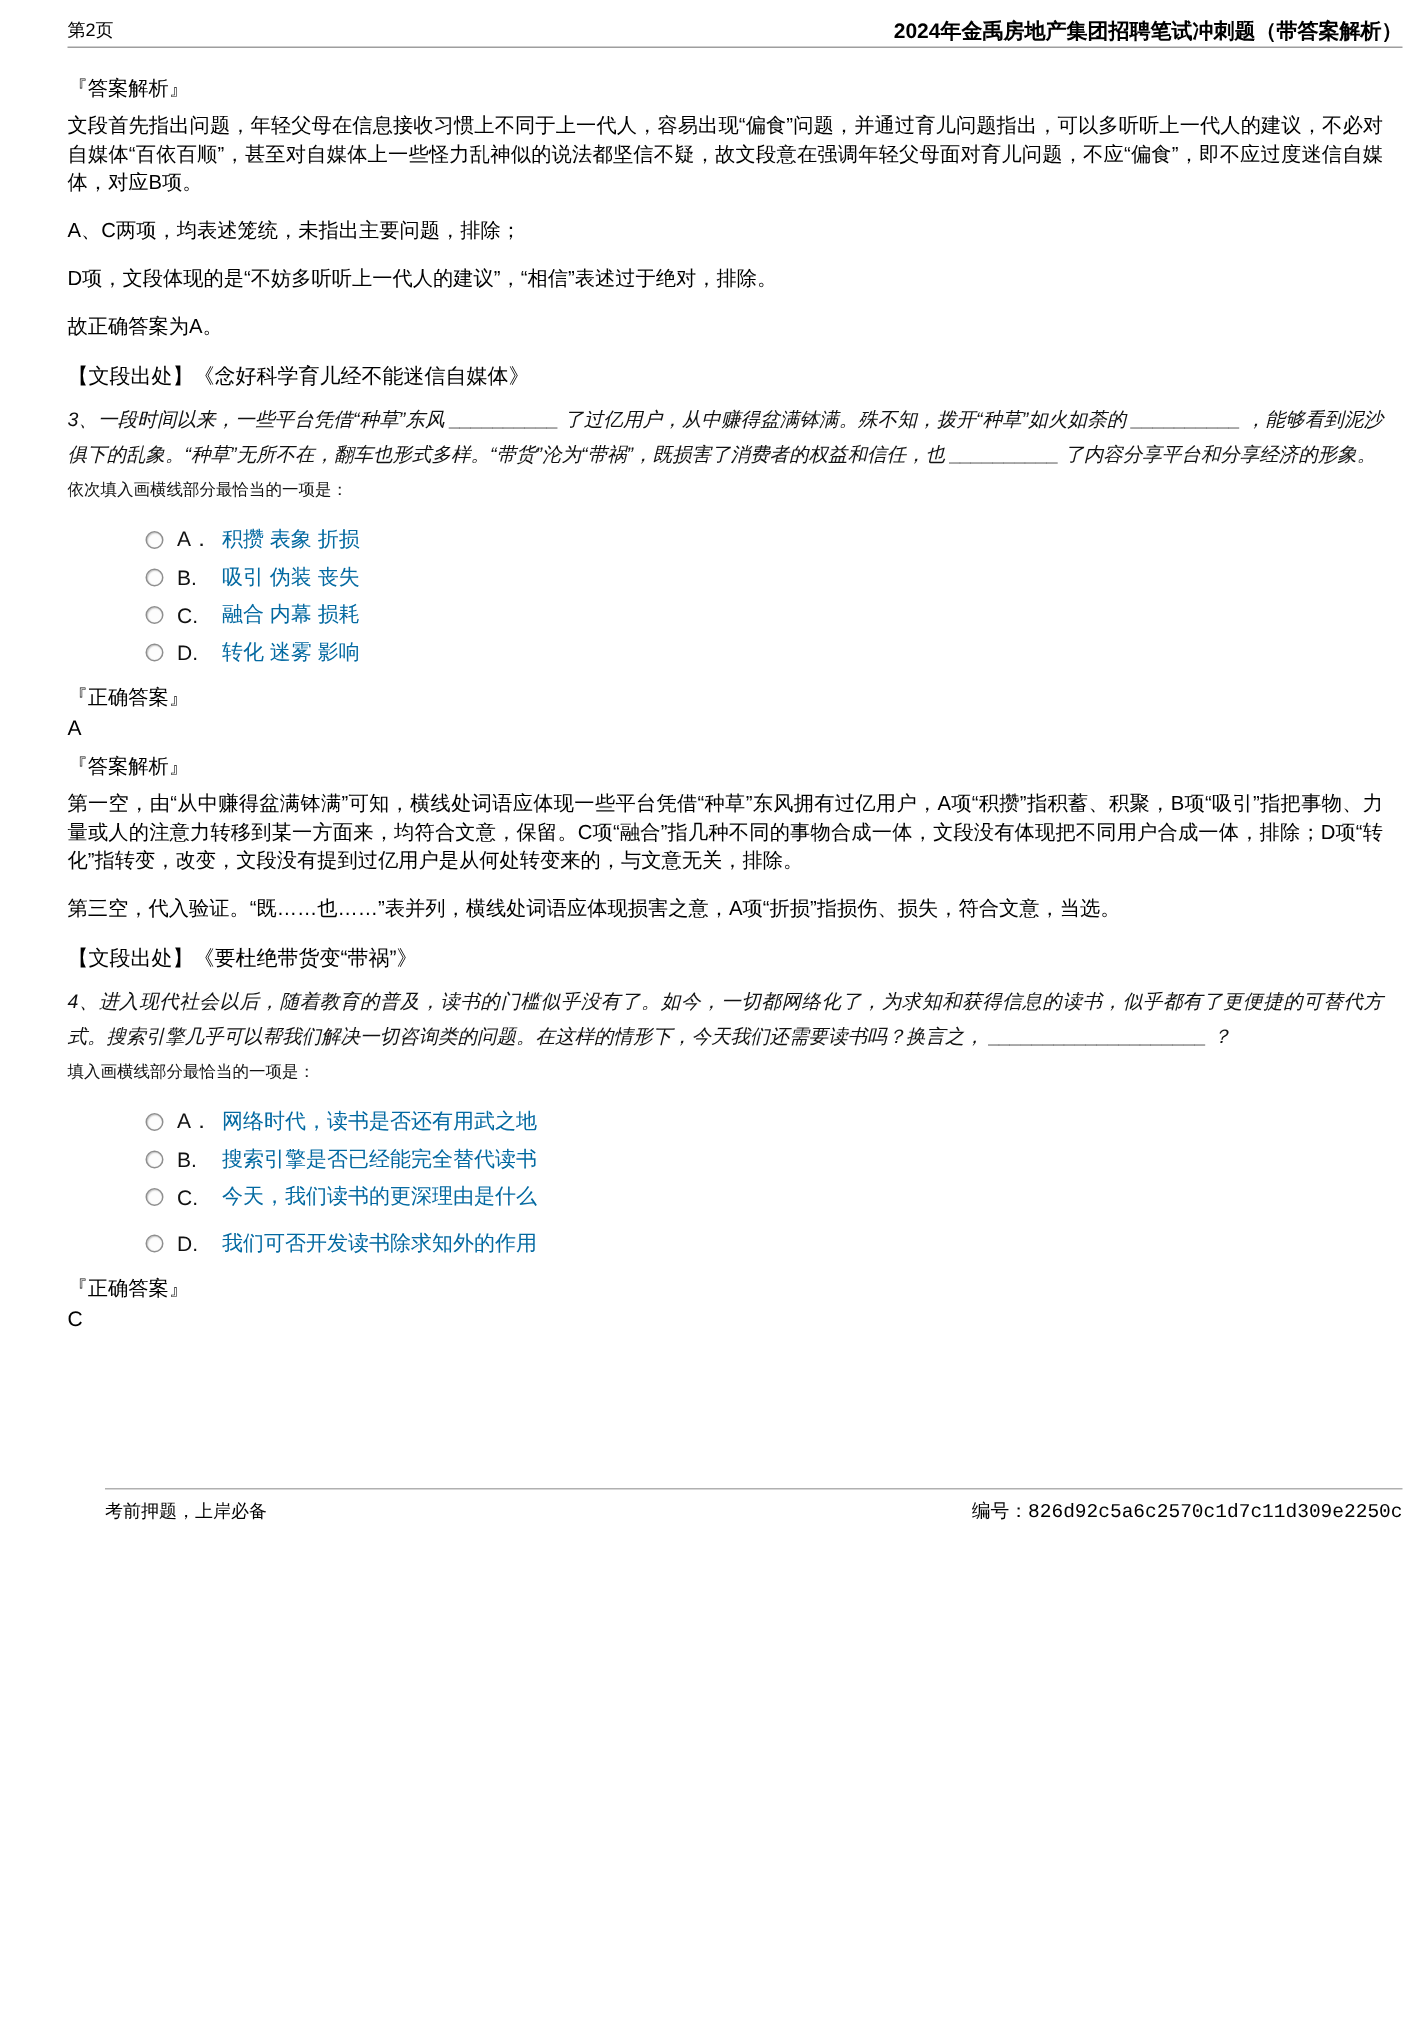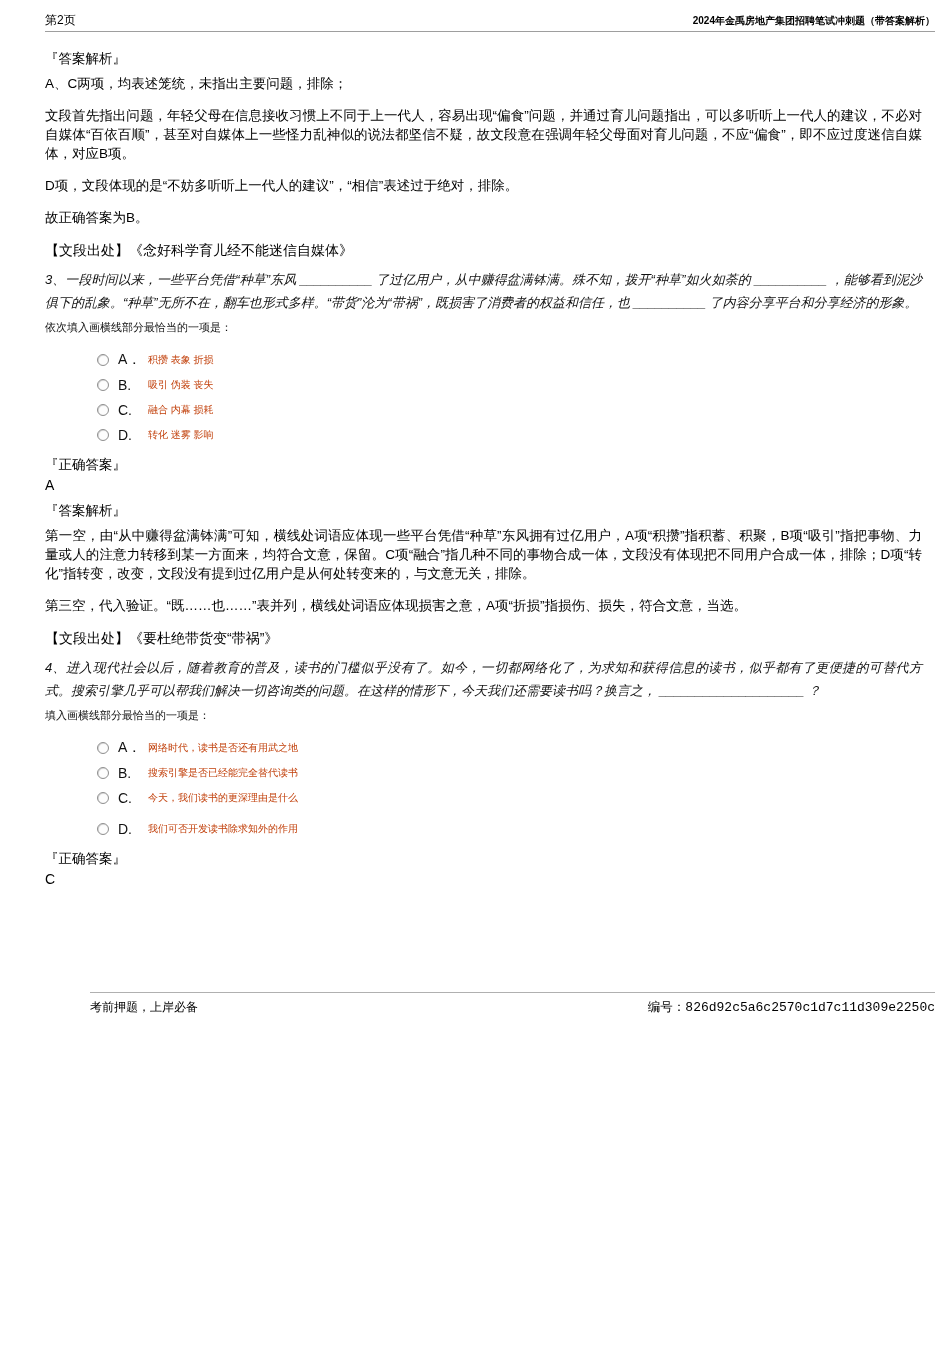--- a/index.html
+++ b/index.html
@@ -12,68 +12,68 @@
     overflow:hidden;
   }
   
   .header{
     margin:0 15px 0 45px;
     padding:13px 0 3px 0;
     border-bottom:1px solid #9e9e9e;
     display:flex;justify-content:space-between;align-items:flex-end;
   }
   .page-num{font-size:12px;line-height:15px;color:#000;}
-  .doc-title{font-size:10px;line-height:15px;font-weight:600;color:#000;}
+  .doc-title{font-size:14px;line-height:15px;font-weight:600;color:#000;}
   
   .content{margin:17px 28px 0 45px;}
   .ans-label{font-size:13.5px;line-height:19px;margin:0 0 6px 0;}
   .para{font-size:13.5px;line-height:19px;margin:0 0 13px 0;text-align:justify;}
   .single{margin:0 0 13px 0;}
   .source{font-size:14px;line-height:20px;margin:0 0 8px 0;}
   .q-stem{font-size:13px;line-height:23px;margin:0 0 4px 0;text-align:justify;color:#111;font-style:italic;}
   .q-prompt{font-size:11px;line-height:19px;margin:0 0 10px 0;color:#111;}
   .options{margin:0 0 8px 52px;}
   .option-row{display:flex;align-items:center;height:25px;}
   .option-row.option-gap{margin-top:6px;}
   .radio{
     width:10px;height:10px;border:1px solid #8f8f8f;border-radius:50%;
     background:#fdfdfd;box-shadow:inset 0.5px 0.5px 1px rgba(0,0,0,0.25);
     margin-right:9px;flex:0 0 auto;cursor:pointer;
   }
   .opt-letter{font-size:14px;width:30px;flex:0 0 auto;color:#111;}
-  .opt-text{font-size:10px;color:#c2410c;}
+  .opt-text{font-size:14px;color:#0369a1;}
   .answer-letter{font-size:14px;line-height:19px;margin:2px 0 6px 0;}
   .ans-head{margin-bottom:2px;}
   
   .footer{
-    position:absolute;left:90px;right:15px;bottom:14px;
+    position:absolute;left:70px;right:15px;bottom:14px;
     border-top:1px solid #b0b0b0;padding-top:6px;
     display:flex;justify-content:space-between;align-items:baseline;
   }
   .footer-left{font-size:12px;color:#000;}
   .footer-right{font-size:12.5px;color:#000;}
   .serial{font-size:13px;font-family:Liberation Mono, monospace;}
 </style>
 </head>
 <body>
 
 <div class="page">
 
   <div class="header">
     <span class="page-num">第2页</span>
     <span class="doc-title">2024年金禹房地产集团招聘笔试冲刺题（带答案解析）</span>
   </div>
 
   <div class="content">
 
     <div class="ans-label">『答案解析』</div>
+    <div class="para">文段首先指出问题，年轻父母在信息接收习惯上不同于上一代人，容易出现“偏食”问题，并通过育儿问题指出，可以多听听上一代人的建议，不必对自媒体“百依百顺”，甚至对自媒体上一些怪力乱神似的说法都坚信不疑，故文段意在强调年轻父母面对育儿问题，不应“偏食”，即不应过度迷信自媒体，对应B项。</div>
     <div class="para single">A、C两项，均表述笼统，未指出主要问题，排除；</div>
-    <div class="para">文段首先指出问题，年轻父母在信息接收习惯上不同于上一代人，容易出现“偏食”问题，并通过育儿问题指出，可以多听听上一代人的建议，不必对自媒体“百依百顺”，甚至对自媒体上一些怪力乱神似的说法都坚信不疑，故文段意在强调年轻父母面对育儿问题，不应“偏食”，即不应过度迷信自媒体，对应B项。</div>
     <div class="para single">D项，文段体现的是“不妨多听听上一代人的建议”，“相信”表述过于绝对，排除。</div>
-    <div class="para single">故正确答案为B。</div>
+    <div class="para single">故正确答案为A。</div>
     <div class="source">【文段出处】《念好科学育儿经不能迷信自媒体》</div>
 
     <div class="q-stem">3、一段时间以来，一些平台凭借“种草”东风 __________ 了过亿用户，从中赚得盆满钵满。殊不知，拨开“种草”如火如荼的 __________ ，能够看到泥沙俱下的乱象。“种草”无所不在，翻车也形式多样。“带货”沦为“带祸”，既损害了消费者的权益和信任，也 __________ 了内容分享平台和分享经济的形象。</div>
     <div class="q-prompt">依次填入画横线部分最恰当的一项是：</div>
     <div class="options">
       <div class="option-row">
         <span class="radio"></span>
         <span class="opt-letter">A．</span>
         <span class="opt-text">积攒 表象 折损</span>
       </div>

